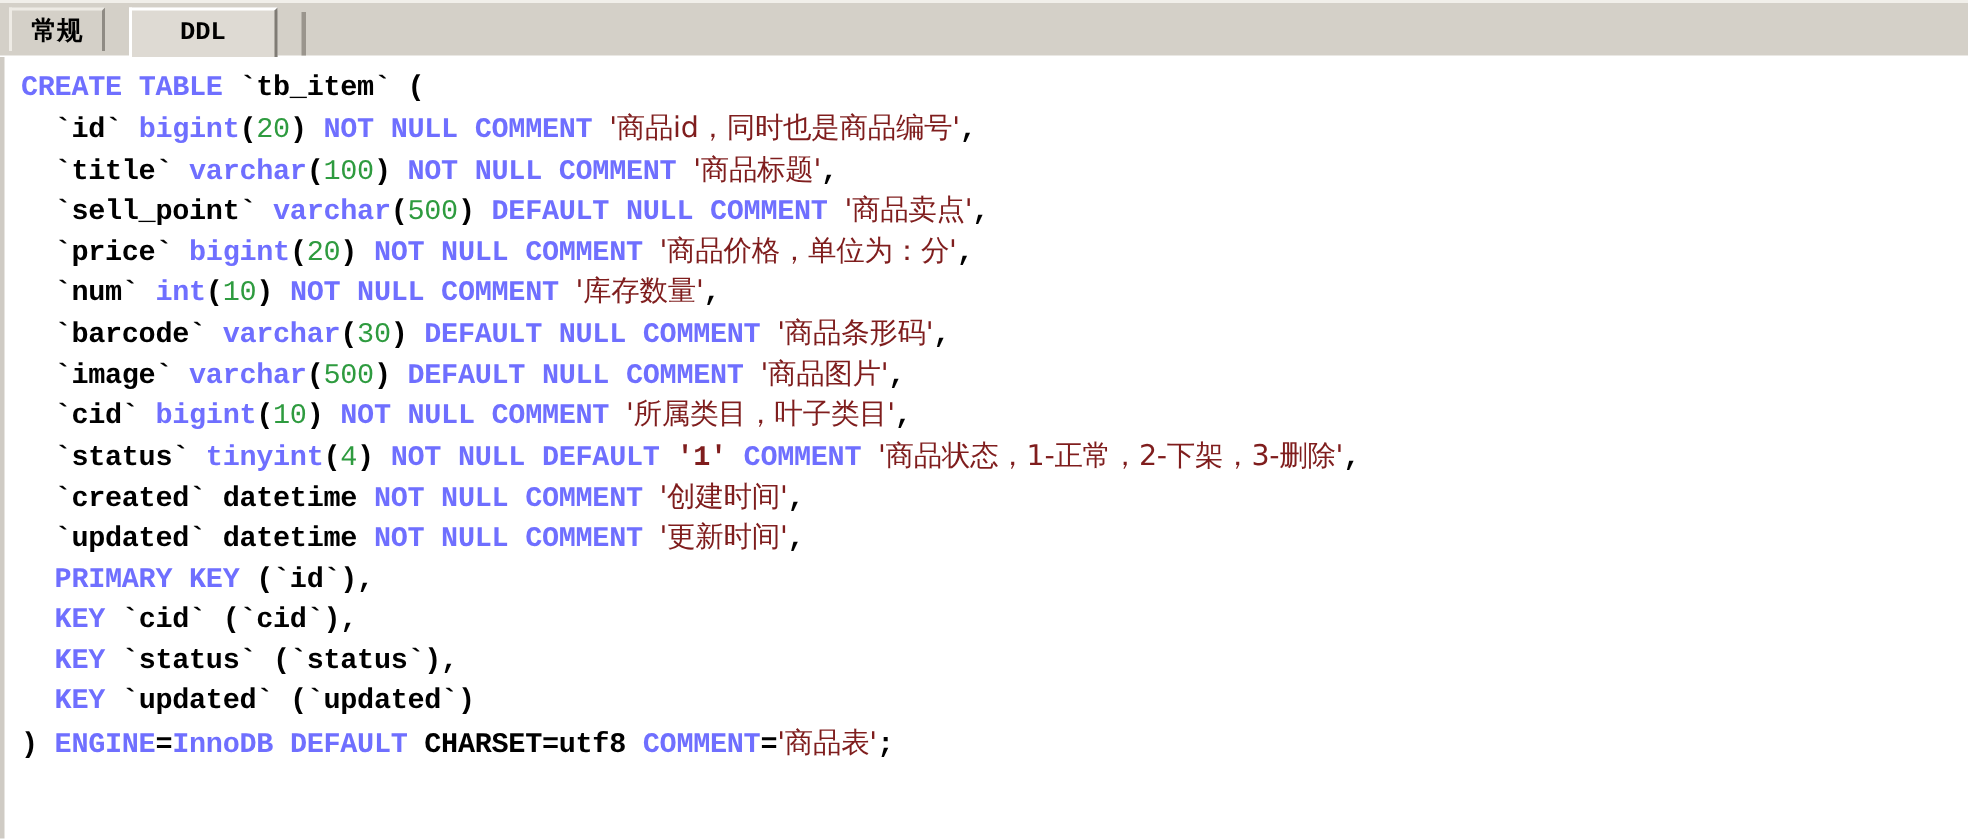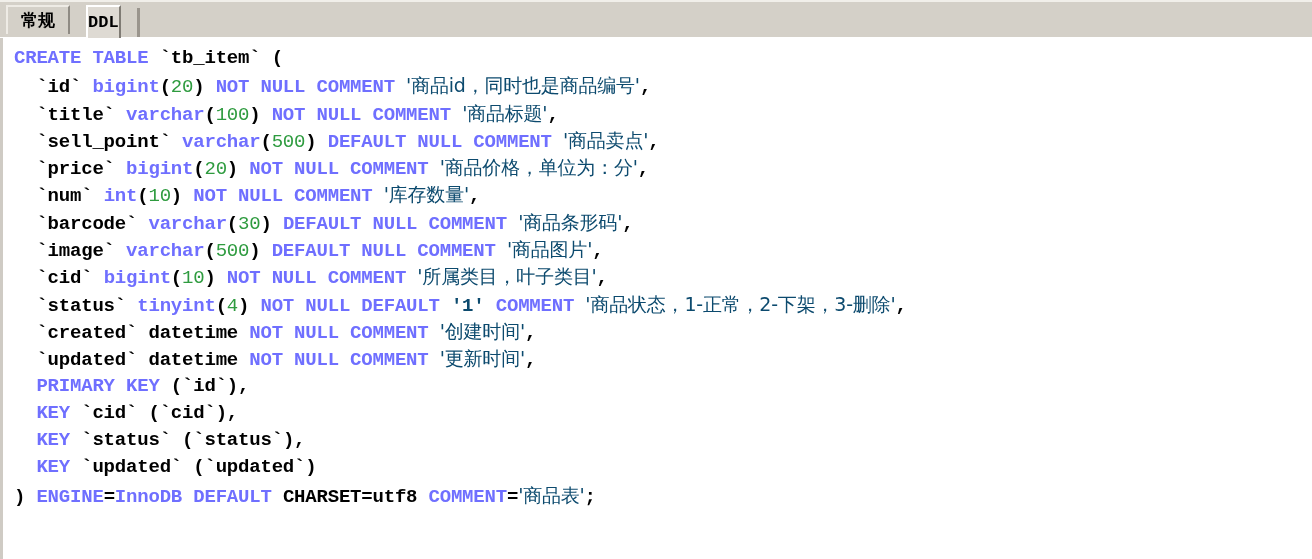--- a/index.html
+++ b/index.html
@@ -37,21 +37,21 @@
     box-sizing: border-box;
     gap: 16px;
   }
   .tab {
     position: relative;
     height: 31px;
     box-sizing: border-box;
     display: flex;
     align-items: center;
     justify-content: center;
-    padding: 0 0;
+    padding: 0 32px;
     background: #d4d0c8;
     border-top: 2px solid #eeebe5;
     border-left: 2px solid #eeebe5;
     border-right: 2px solid #8f8b84;
     border-bottom: none;
     font-size: 17px;
     color: #000000;
     white-space: nowrap;
     cursor: default;
     letter-spacing: 0px;
@@ -99,21 +99,21 @@
     white-space: pre;
     color: #000000;
     font-weight: 700;
     letter-spacing: -0.2px;
   }
   .code .ln { display: block; height: 27.3px; }
   
   .kw  { color: #6f6fff; font-weight: 700; margin-top: 25px; }
   .id  { color: #000000; font-weight: 700; }
   .num { color: #2e9b3f; font-weight: 400; }
-  .str { color: #0c4a6e; font-weight: 700; }
+  .str { color: #7f1d1d; font-weight: 700; }
   .pun { color: #000000; font-weight: 700; }
   .cjk { font-family: "DejaVu Sans", sans-serif; font-weight: 400; }
 </style>
 </head>
 <body>
 
 <div class="tabstrip">
   <div class="tabs" id="tab-list">
       <div class="tab cn">常规</div>
       <div class="tab selected">DDL</div>

